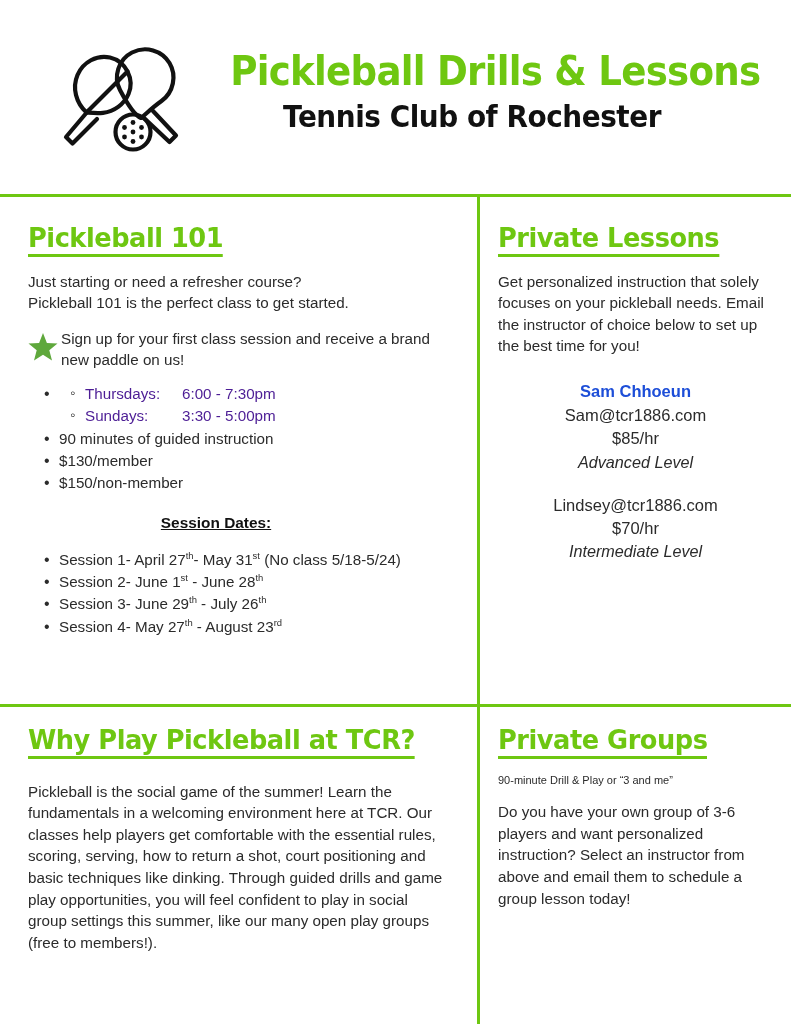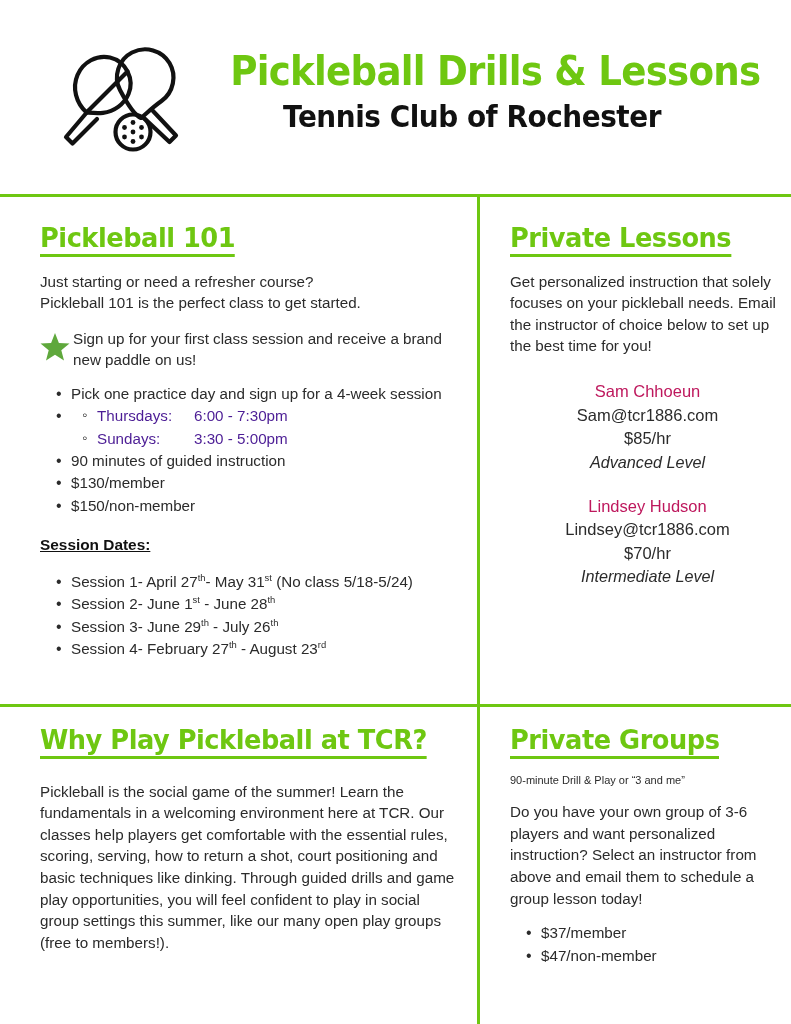--- a/index.html
+++ b/index.html
@@ -87,21 +87,21 @@
   .rule-vert {
     position: absolute;
     left: 477px;
     top: 194px;
     width: 3px;
     height: 830px;
     background: #6ec711;
   }
 
   
-  .panel { position: absolute; box-sizing: border-box; margin-left: 12px; }
+  .panel { position: absolute; box-sizing: border-box; }
   .panel-tl { left: 0;     top: 197px; width: 477px; height: 507px; padding: 26px 28px 0 28px; }
   .panel-tr { left: 480px; top: 197px; width: 311px; height: 507px; padding: 26px 18px 0 18px; }
   .panel-bl { left: 0;     top: 707px; width: 477px; height: 276px; padding: 18px 28px 0 28px; }
   .panel-br { left: 480px; top: 707px; width: 311px; height: 317px; padding: 18px 18px 0 18px; }
 
   .section-head {
     font-family: "DejaVu Sans", sans-serif;
     font-size: 27px;
     font-weight: bold;
     color: #6ec711;
@@ -180,37 +180,37 @@
     content: "\25E6";
     position: absolute;
     left: -15px;
     top: -1px;
     font-size: 15px;
     color: #2b2b2b;
   }
   .day-label { display: inline-block; width: 97px; }
 
   .session-dates-head {
-    text-align: left;
+    text-align: center;
     font-weight: bold;
     font-size: 15.4px;
     color: #111111;
     text-decoration: underline;
     margin: 19px 0 17px 0;
     padding-right: 45px;
   }
   sup { font-size: 0.62em; vertical-align: super; line-height: 0; }
 
   
   .instructors { text-align: center; margin-top: 22px; }
   .instr { margin-bottom: 20px; }
   .instr .name {
     font-size: 16.5px;
-    font-weight: normal;
-    color: #be185d;
+    font-weight: bold;
+    color: #1d4ed8;
     line-height: 1.5;
   }
   .instr .email,
   .instr .rate {
     font-size: 16.5px;
     color: #2b2b2b;
     line-height: 1.42;
   }
   .instr .level {
     font-size: 16.2px;
@@ -283,21 +283,20 @@
     <div class="star-row">
       <span class="star-icon">
         <svg viewBox="0 0 30 30" width="30" height="30" aria-hidden="true">
           <polygon points="15,1 18.9,10.9 29.5,11.5 21.3,18.3 24,28.6 15,22.8 6,28.6 8.7,18.3 0.5,11.5 11.1,10.9" fill="#5fa83c"></polygon>
         </svg>
       </span>
       <span class="star-text">Sign up for your first class session and receive a brand new paddle on us!</span>
     </div>
 
     <ul class="bul">
-      <li>Pick one practice day and sign up for a 4-week session</li>
       <li style="list-style:none;padding:0;margin:0;">
 
         <ul class="sub">
           <li>
             <span class="day-label">Thursdays:</span><span>6:00 - 7:30pm</span>
           </li>
           <li>
             <span class="day-label">Sundays:</span><span>3:30 - 5:00pm</span>
           </li>
         </ul>
@@ -306,40 +305,39 @@
       <li>$130/member</li>
       <li>$150/non-member</li>
     </ul>
 
     <div class="session-dates-head">Session Dates:</div>
 
     <ul class="bul">
       <li><span>Session 1- April 27</span><sup>th</sup><span>- May 31</span><sup>st</sup><span> (No class 5/18-5/24)</span></li>
       <li><span>Session 2- June 1</span><sup>st</sup><span> - June 28</span><sup>th</sup><span></span></li>
       <li><span>Session 3- June 29</span><sup>th</sup><span> - July 26</span><sup>th</sup><span></span></li>
-      <li><span>Session 4- February 27</span><sup>th</sup><span> - August 23</span><sup>rd</sup><span></span></li>
+      <li><span>Session 4- May 27</span><sup>th</sup><span> - August 23</span><sup>rd</sup><span></span></li>
     </ul>
   </div>
 
   <div class="panel panel-tr">
     <div class="section-head">Private Lessons</div>
 
     <div class="body-text">
       <p class="tight">Get personalized instruction that solely focuses on your pickleball needs. Email the instructor of choice below to set up the best time for you!</p>
     </div>
 
     <div class="instructors">
       <div class="instr">
         <div class="name">Sam Chhoeun</div>
         <div class="email">Sam@tcr1886.com</div>
         <div class="rate">$85/hr</div>
         <div class="level">Advanced Level</div>
       </div>
       <div class="instr">
-        <div class="name">Lindsey Hudson</div>
         <div class="email">Lindsey@tcr1886.com</div>
         <div class="rate">$70/hr</div>
         <div class="level">Intermediate Level</div>
       </div>
     </div>
 
   </div>
 
   <div class="panel panel-bl">
     <div class="section-head head-bl">Why Play Pickleball at TCR?</div>
@@ -347,19 +345,15 @@
       <p class="tight">Pickleball is the social game of the summer! Learn the fundamentals in a welcoming environment here at TCR. Our classes help players get comfortable with the essential rules, scoring, serving, how to return a shot, court positioning and basic techniques like dinking. Through guided drills and game play opportunities, you will feel confident to play in social group settings this summer, like our many open play groups (free to members!).</p>
     </div>
   </div>
 
   <div class="panel panel-br">
     <div class="section-head">Private Groups</div>
     <p class="pg-sub">90-minute Drill &amp; Play or “3 and me”</p>
     <div class="body-text">
       <p>Do you have your own group of 3-6 players and want personalized instruction? Select an instructor from above and email them to schedule a group lesson today!</p>
     </div>
-    <ul class="bul">
-      <li>$37/member</li>
-      <li>$47/non-member</li>
-    </ul>
   </div>
 
 </div>
 
 </body></html>

